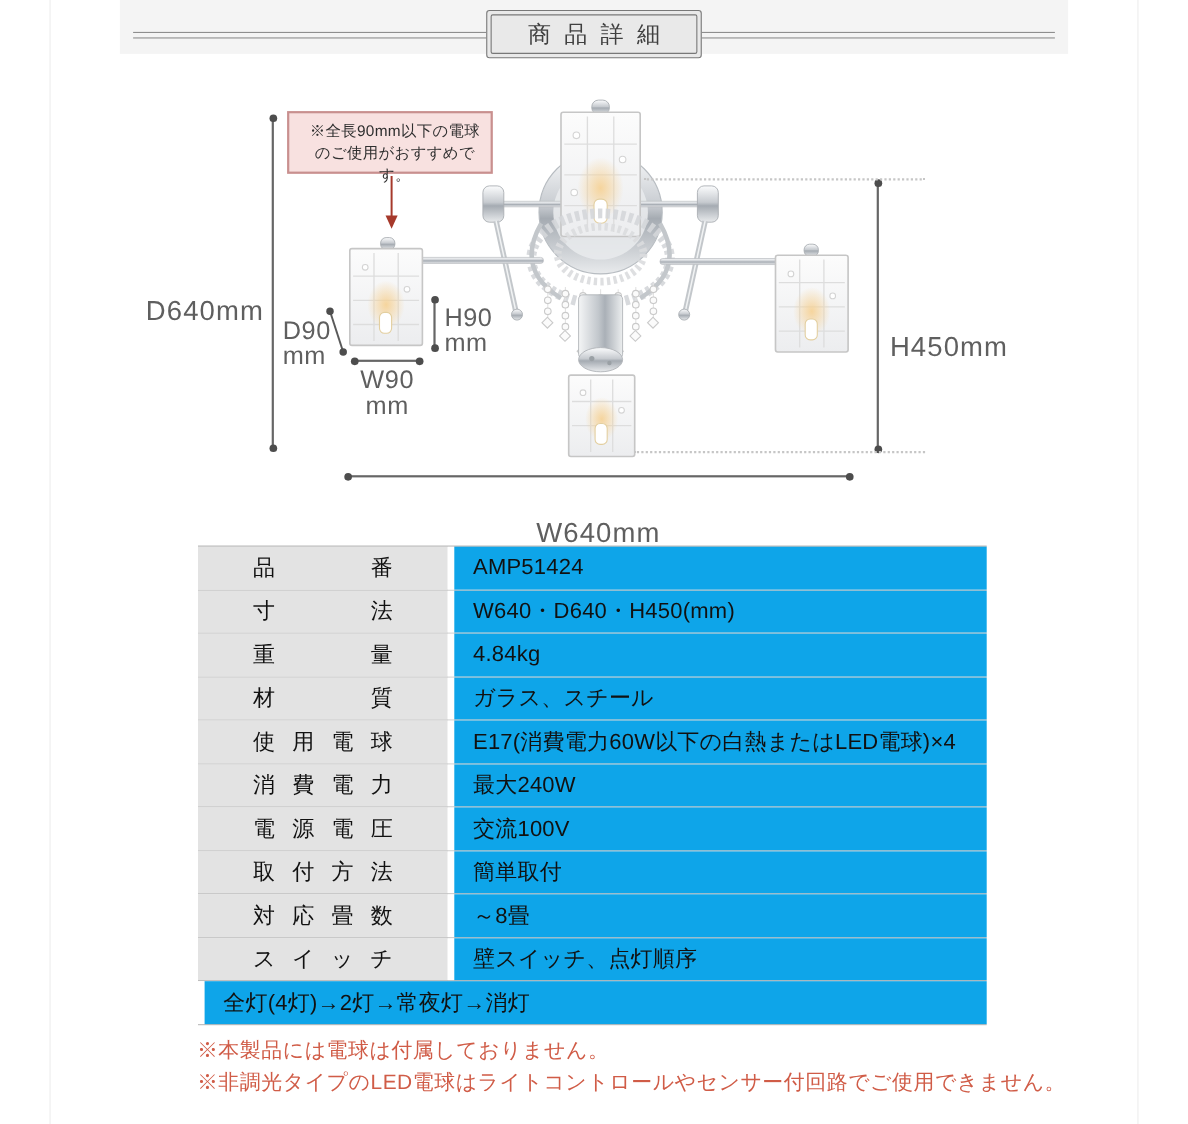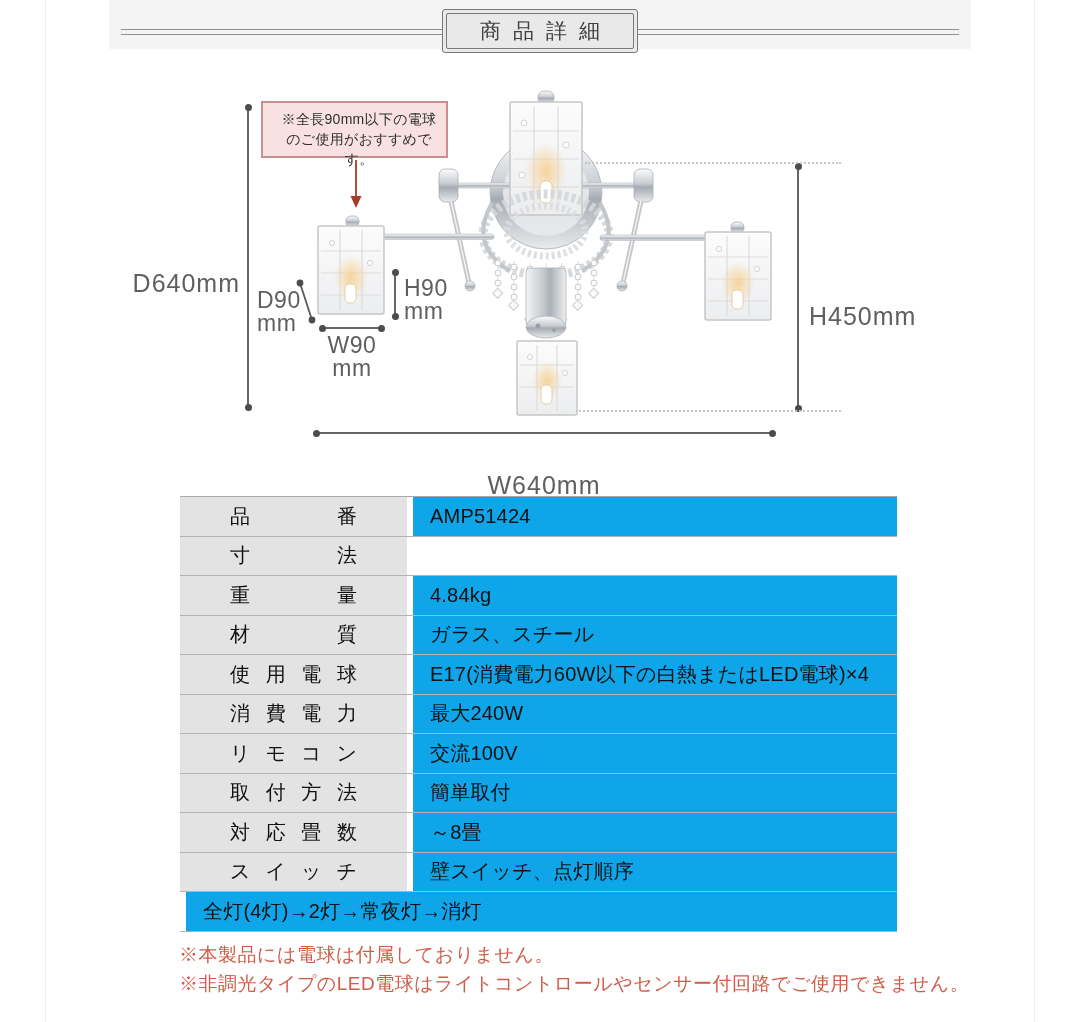--- a/index.html
+++ b/index.html
@@ -260,20 +260,21 @@
         <span class="spec-label">品番</span>
       </div>
       <div class="spec-gap"></div>
       <div class="spec-value-cell">AMP51424</div>
     </div>
   <div class="spec-row">
       <div class="spec-label-cell">
         <span class="spec-label">寸法</span>
       </div>
       <div class="spec-gap"></div>
+      <div class="spec-value-cell">W640・D640・H450(mm)</div>
     </div>
   <div class="spec-row">
       <div class="spec-label-cell">
         <span class="spec-label">重量</span>
       </div>
       <div class="spec-gap"></div>
       <div class="spec-value-cell">4.84kg</div>
     </div>
   <div class="spec-row">
       <div class="spec-label-cell">
@@ -291,21 +292,21 @@
     </div>
   <div class="spec-row">
       <div class="spec-label-cell">
         <span class="spec-label">消費電力</span>
       </div>
       <div class="spec-gap"></div>
       <div class="spec-value-cell">最大240W</div>
     </div>
   <div class="spec-row">
       <div class="spec-label-cell">
-        <span class="spec-label">リモコン</span>
+        <span class="spec-label">電源電圧</span>
       </div>
       <div class="spec-gap"></div>
       <div class="spec-value-cell">交流100V</div>
     </div>
   <div class="spec-row">
       <div class="spec-label-cell">
         <span class="spec-label">取付方法</span>
       </div>
       <div class="spec-gap"></div>
       <div class="spec-value-cell">簡単取付</div>

